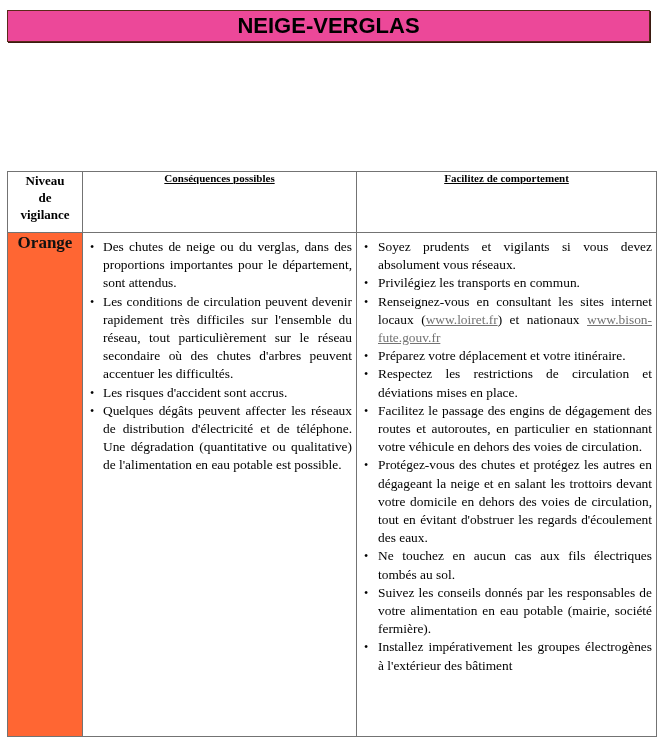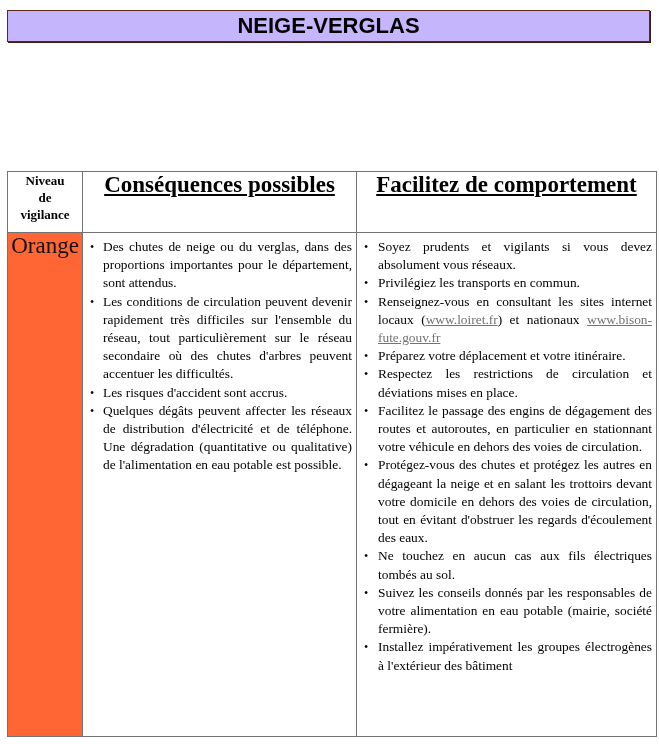--- a/index.html
+++ b/index.html
@@ -1,19 +1,19 @@
 <!DOCTYPE html>
 <html><head>
 <meta charset="utf-8">
 <style>
   html, body { margin:0; padding:0; background:#ffffff; }
   body { width:659px; height:750px; position:relative; overflow:hidden; }
   .title-bar {
     position:absolute; left:7px; top:10px; width:641px; height:30px;
-    background:#c4b5fd; border:1px solid #5a2a1a;
+    background:#ec4899; border:1px solid #5a2a1a;
     box-shadow:1px 1px 0 #3a1a10;
     display:flex; align-items:center; justify-content:center;
   }
   .title-bar span {
     font-family:"Liberation Sans", sans-serif; font-weight:bold; font-size:22px; color:#000;
     letter-spacing:0px;
   }
   table.vig {
     position:absolute; left:7px; top:171px; width:649px;
     border-collapse:collapse; table-layout:fixed;
@@ -23,24 +23,24 @@
     border:1px solid #737373; vertical-align:top; padding:0;
   }
   col.c1 { width:75px; }
   col.c2 { width:274px; }
   col.c3 { width:300px; }
   th.h-level {
     height:60px; font-size:13px; font-weight:bold; text-align:center; line-height:17px;
     padding-top:5px;
   }
   th.h-col {
-    font-size:23px; font-weight:bold; text-decoration:underline; text-align:center; padding-top:5px;
+    font-size:11px; font-weight:bold; text-decoration:underline; text-align:center; padding-top:5px;
   }
   td.level {
-    background:#ff6633; text-align:center; font-weight:normal; font-size:23px; padding-top:6px;
+    background:#ff6633; text-align:center; font-weight:bold; font-size:17px; padding-top:6px;
   }
   td.level .l-text { color:#111; }
   ul.bul { margin:0; padding:5px 4px 0 6px; list-style:none; }
   ul.bul li {
     position:relative; padding-left:14px; font-size:13.4px; line-height:18.2px;
     text-align:justify;
   }
   ul.bul li .dot {
     position:absolute; left:1px; top:0; font-size:12px;
   }

